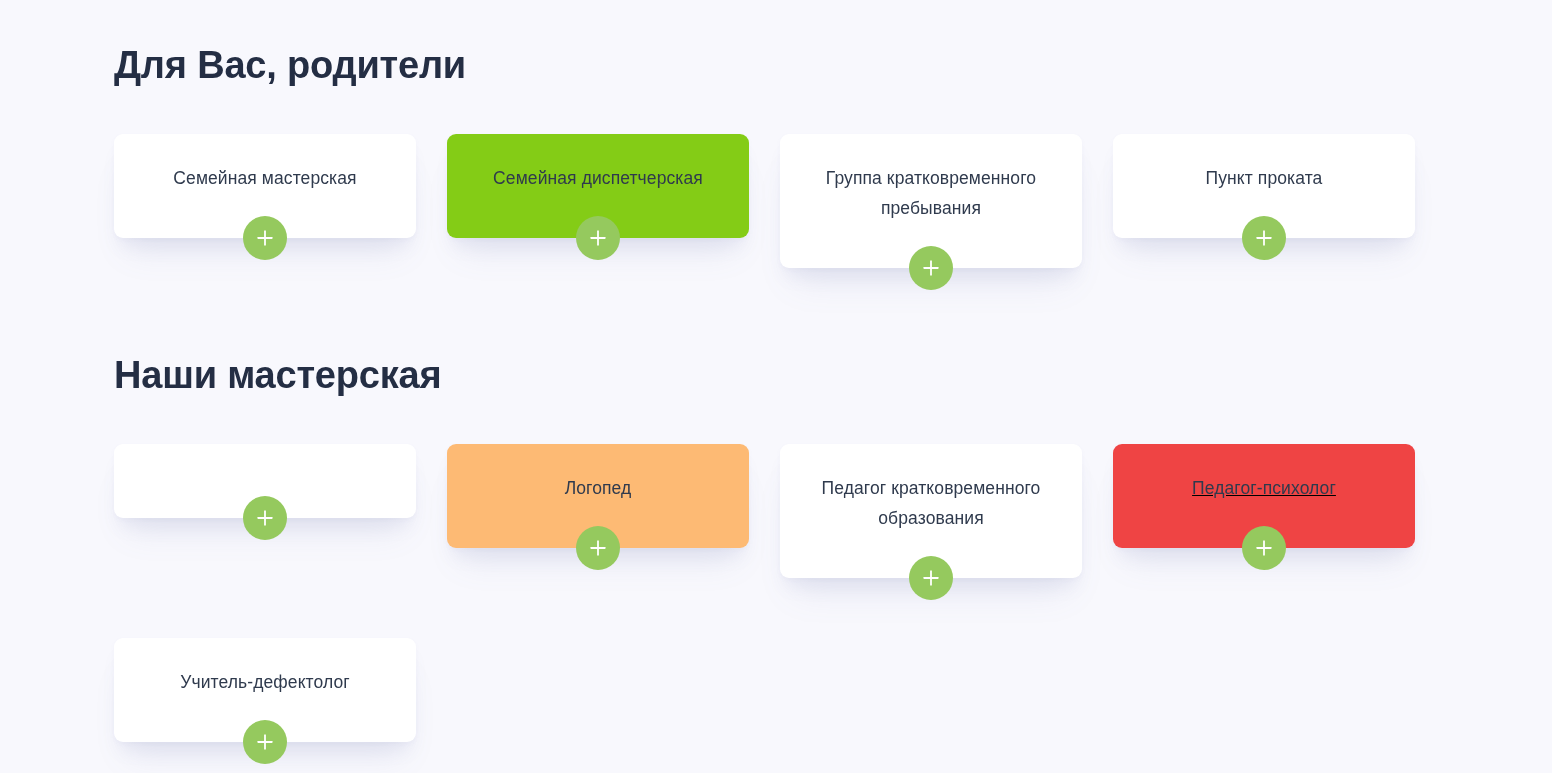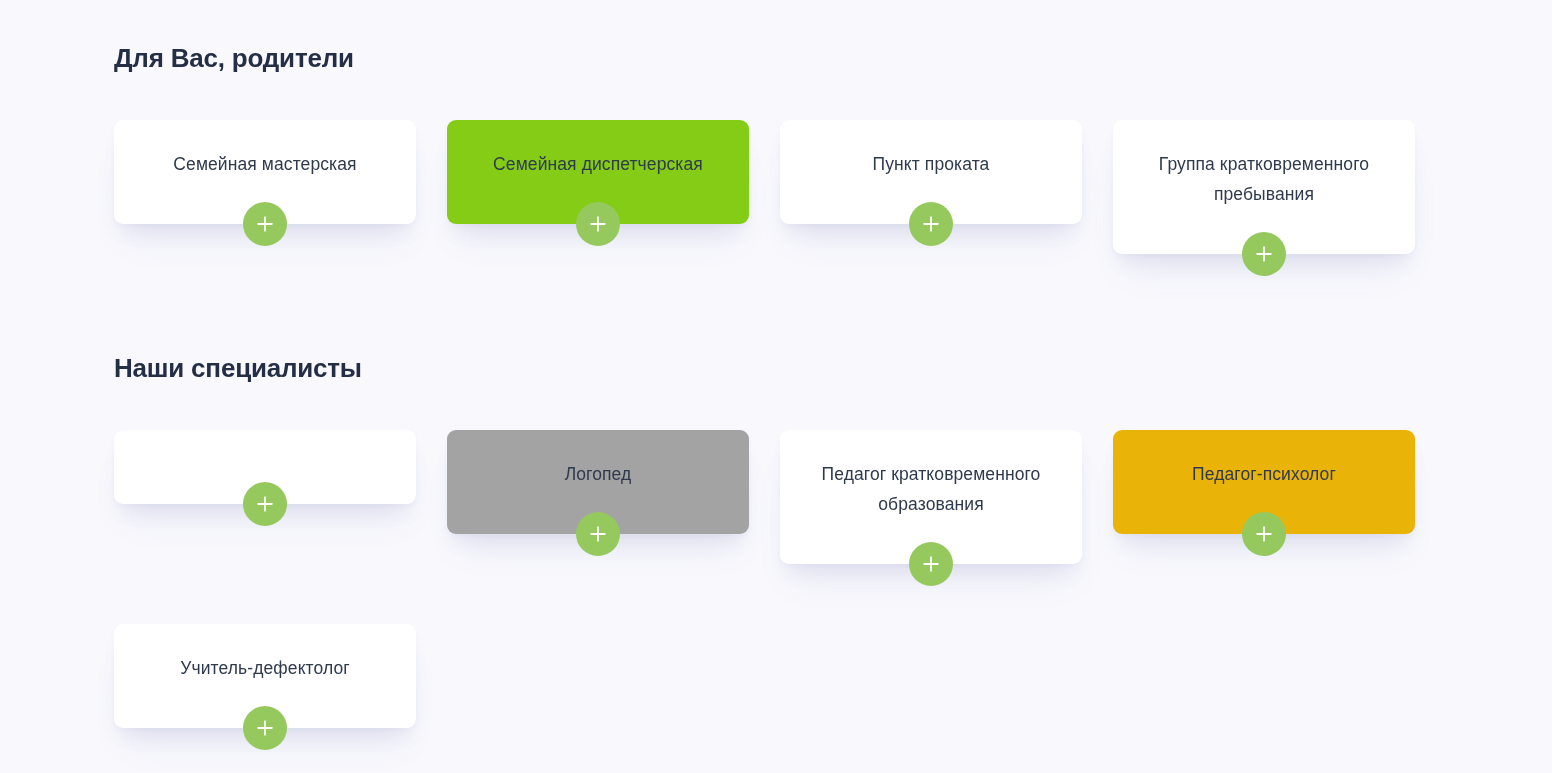--- a/index.html
+++ b/index.html
@@ -27,21 +27,21 @@
   }
 
   
   .section {
     position: absolute;
     left: 114px;
     width: 1300px;
   }
 
   .section-title {
-    font-size: 26px;
+    font-size: 38px;
     font-weight: 700;
     line-height: 1.12;
     letter-spacing: -0.2px;
     color: #242e44;
     margin: 0 0 47px 0;
     white-space: pre;
   }
 
   
   .card-grid {
@@ -130,58 +130,58 @@
     <button class="card-plus" style="background: rgb(149, 201, 94);">
       <span>
         <svg width="20" height="20" viewBox="0 0 20 20" aria-hidden="true">
           <rect x="9.1" y="2.6" width="1.8" height="14.8" rx="0.2" fill="#ffffff"></rect>
           <rect x="2.6" y="9.1" width="14.8" height="1.8" rx="0.2" fill="#ffffff"></rect>
         </svg>
       </span>
     </button>
   </div>
         <div class="card" style="background: rgb(255, 255, 255);">
+    <p class="card-title" style="color: rgb(47, 58, 77);">Группа кратковременного пребывания</p>
+    <button class="card-plus" style="background: rgb(149, 201, 94);">
+      <span>
+        <svg width="20" height="20" viewBox="0 0 20 20" aria-hidden="true">
+          <rect x="9.1" y="2.6" width="1.8" height="14.8" rx="0.2" fill="#ffffff"></rect>
+          <rect x="2.6" y="9.1" width="14.8" height="1.8" rx="0.2" fill="#ffffff"></rect>
+        </svg>
+      </span>
+    </button>
+  </div>
+        <div class="card" style="background: rgb(255, 255, 255);">
     <p class="card-title" style="color: rgb(47, 58, 77);">Пункт проката</p>
-    <button class="card-plus" style="background: rgb(149, 201, 94);">
-      <span>
-        <svg width="20" height="20" viewBox="0 0 20 20" aria-hidden="true">
-          <rect x="9.1" y="2.6" width="1.8" height="14.8" rx="0.2" fill="#ffffff"></rect>
-          <rect x="2.6" y="9.1" width="14.8" height="1.8" rx="0.2" fill="#ffffff"></rect>
-        </svg>
-      </span>
-    </button>
-  </div>
-        <div class="card" style="background: rgb(255, 255, 255);">
-    <p class="card-title" style="color: rgb(47, 58, 77);">Группа кратковременного пребывания</p>
     <button class="card-plus" style="background: rgb(149, 201, 94);">
       <span>
         <svg width="20" height="20" viewBox="0 0 20 20" aria-hidden="true">
           <rect x="9.1" y="2.6" width="1.8" height="14.8" rx="0.2" fill="#ffffff"></rect>
           <rect x="2.6" y="9.1" width="14.8" height="1.8" rx="0.2" fill="#ffffff"></rect>
         </svg>
       </span>
     </button>
   </div>
       </div>
   </section>
 
   <section class="section" id="section-specialists">
-    <h2 class="section-title" style="color: rgb(36, 46, 68);">Наши специалисты</h2>
+    <h2 class="section-title" style="color: rgb(36, 46, 68);">Наши мастерская</h2>
     <div class="card-grid">
         <div class="card" style="background: rgb(255, 255, 255);">
     <button class="card-plus" style="background: rgb(149, 201, 94);">
       <span>
         <svg width="20" height="20" viewBox="0 0 20 20" aria-hidden="true">
           <rect x="9.1" y="2.6" width="1.8" height="14.8" rx="0.2" fill="#ffffff"></rect>
           <rect x="2.6" y="9.1" width="14.8" height="1.8" rx="0.2" fill="#ffffff"></rect>
         </svg>
       </span>
     </button>
   </div>
-        <div class="card" style="background: #a3a3a3;">
+        <div class="card" style="background: #fdba74;">
     <p class="card-title" style="color: rgb(47, 58, 77);">Логопед</p>
     <button class="card-plus" style="background: rgb(149, 201, 94);">
       <span>
         <svg width="20" height="20" viewBox="0 0 20 20" aria-hidden="true">
           <rect x="9.1" y="2.6" width="1.8" height="14.8" rx="0.2" fill="#ffffff"></rect>
           <rect x="2.6" y="9.1" width="14.8" height="1.8" rx="0.2" fill="#ffffff"></rect>
         </svg>
       </span>
     </button>
   </div>
@@ -189,21 +189,21 @@
     <p class="card-title" style="color: rgb(47, 58, 77);">Педагог кратковременного образования</p>
     <button class="card-plus" style="background: rgb(149, 201, 94);">
       <span>
         <svg width="20" height="20" viewBox="0 0 20 20" aria-hidden="true">
           <rect x="9.1" y="2.6" width="1.8" height="14.8" rx="0.2" fill="#ffffff"></rect>
           <rect x="2.6" y="9.1" width="14.8" height="1.8" rx="0.2" fill="#ffffff"></rect>
         </svg>
       </span>
     </button>
   </div>
-        <div class="card" style="background: #eab308;">
+        <div class="card" style="background: #ef4444; text-decoration: underline;">
     <p class="card-title" style="color: rgb(47, 58, 77);">Педагог-психолог</p>
     <button class="card-plus" style="background: rgb(149, 201, 94);">
       <span>
         <svg width="20" height="20" viewBox="0 0 20 20" aria-hidden="true">
           <rect x="9.1" y="2.6" width="1.8" height="14.8" rx="0.2" fill="#ffffff"></rect>
           <rect x="2.6" y="9.1" width="14.8" height="1.8" rx="0.2" fill="#ffffff"></rect>
         </svg>
       </span>
     </button>
   </div>

